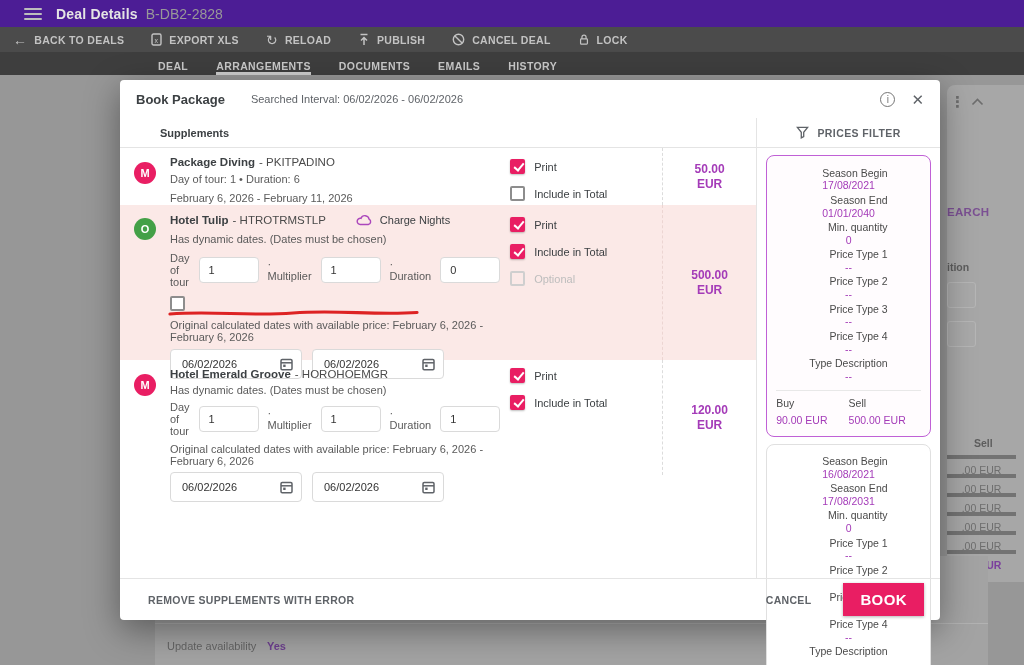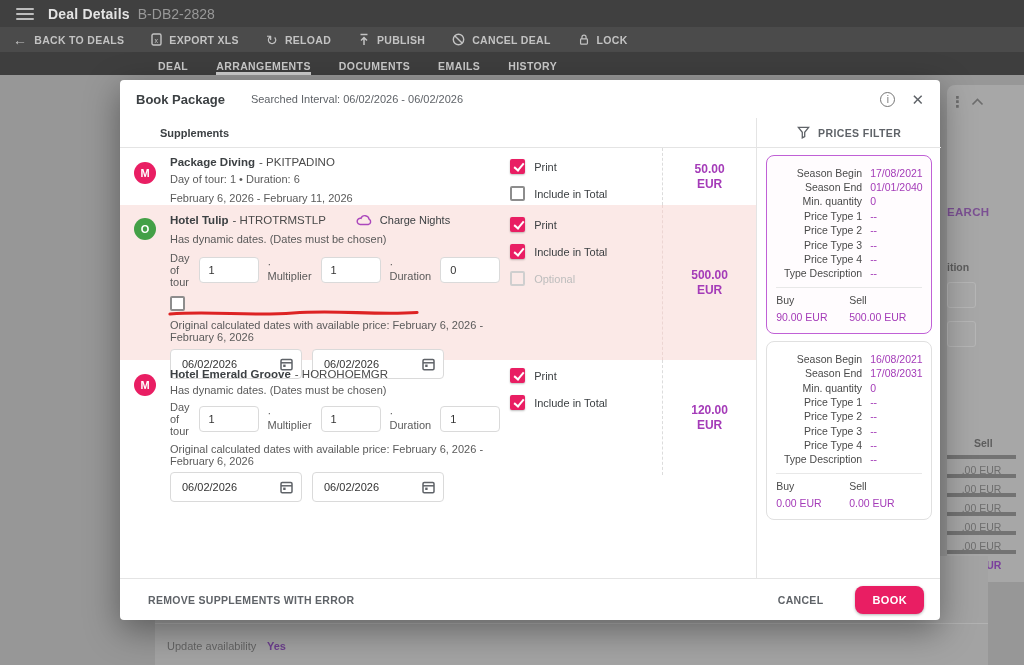--- a/index.html
+++ b/index.html
@@ -5,22 +5,22 @@
   * { box-sizing: border-box; margin: 0; padding: 0; }
   html,body { width:1024px; height:665px; overflow:hidden; }
   body {
     font-family: "Liberation Sans", "DejaVu Sans", sans-serif;
     background:#979797;
     position:relative;
     color:#333;
   }
 
   
-  .appbar { position:absolute; top:0; left:0; right:0; height:27px; background:#404040;
-            display:flex; align-items:center; padding-left:16px; z-index:2; }
+  .appbar { position:absolute; top:0; left:0; right:0; height:27px; background:#4c1d95;
+            display:flex; align-items:center; padding-left:24px; z-index:2; }
   .hamburger { width:18px; display:flex; flex-direction:column; gap:3px; margin-right:14px; cursor:pointer; }
   .hamburger span { display:block; height:2px; background:#bdbdbd; border-radius:1px; }
   .app-title { font-size:14px; font-weight:bold; color:#e4e4e4; letter-spacing:.2px; }
   .deal-id { font-size:14px; color:#989898; margin-left:8px; }
 
   .toolbar { position:absolute; top:27px; left:0; right:0; height:25px; background:#4b4b4b;
              display:flex; align-items:center; padding-left:13px; gap:27px; z-index:2; }
   .tb-item { display:flex; align-items:center; gap:7px; font-size:10.5px; font-weight:bold;
              color:#c3c3c3; letter-spacing:.3px; cursor:pointer; white-space:nowrap; }
   .tb-glyph { font-size:14px; font-weight:normal; line-height:10px; color:#c3c3c3; }
@@ -108,36 +108,36 @@
                 display:flex; align-items:center; padding:0 8px 0 11px; gap:6px; }
   .date-field input { border:0; outline:0; width:100%; font-size:11px; color:#333; font-family:inherit; background:transparent; }
   .cal-icon { flex:0 0 auto; display:flex; }
 
   .check-stack { display:flex; flex-direction:column; gap:12px; }
 
   
   .price-card { margin:7px 9px 0 9px; border:1px solid #e0e0e0; border-radius:8px; padding:9px 9px 10px 9px;
                 background:#fff; font-size:10.5px; cursor:pointer; }
   .price-card.selected { border:1.5px solid #c061d6; background:#fffcfe; }
-  .pc-row { display:flex; align-items:flex-end; margin:1.6px 0; line-height:12.8px; }
+  .pc-row { display:flex; align-items:center; margin:1.6px 0; line-height:12.8px;flex-direction:column; }
   .pc-label { width:94px; flex:0 0 auto; text-align:right; color:#4a4a4a; padding-right:8px; }
   .pc-value { color:#a43bb8; }
   .pc-divider { border-top:1px solid #e8e8e8; margin:7px 0 6px 0; }
   .pc-buysell { display:flex; }
   .pc-bs { width:50%; }
   .pc-bs-label { color:#4a4a4a; }
   .pc-bs-value { color:#a43bb8; font-weight:normal; margin-top:5px; }
 
   
   .modal-footer { height:42px; flex:0 0 auto; border-top:1px solid #e4e4e4; display:flex; align-items:center;
                   padding:0 16px 0 28px; }
   .remove-btn { font-size:10.5px; font-weight:bold; color:#5f6368; letter-spacing:.3px; cursor:pointer; background:none; border:0; font-family:inherit; }
   .footer-right { margin-left:auto; display:flex; align-items:center; gap:32px; }
   .cancel-btn { font-size:10.5px; font-weight:bold; color:#5f6368; letter-spacing:.3px; cursor:pointer; background:none; border:0; font-family:inherit; }
-  .book-btn { font-size:11px; font-weight:bold; color:#fff; background:#e91e63; border:0; border-radius:8px;
+  .book-btn { font-size:15px; font-weight:bold; color:#fff; background:#e91e63; border:0; border-radius:0;
               padding:8px 17px; letter-spacing:.4px; cursor:pointer; box-shadow:0 1px 3px rgba(0,0,0,.3); font-family:inherit; }
 
   svg { display:block; }
 </style>
 </head>
 <body>
 
 <div class="appbar">
   <div class="hamburger">
       <span></span>

